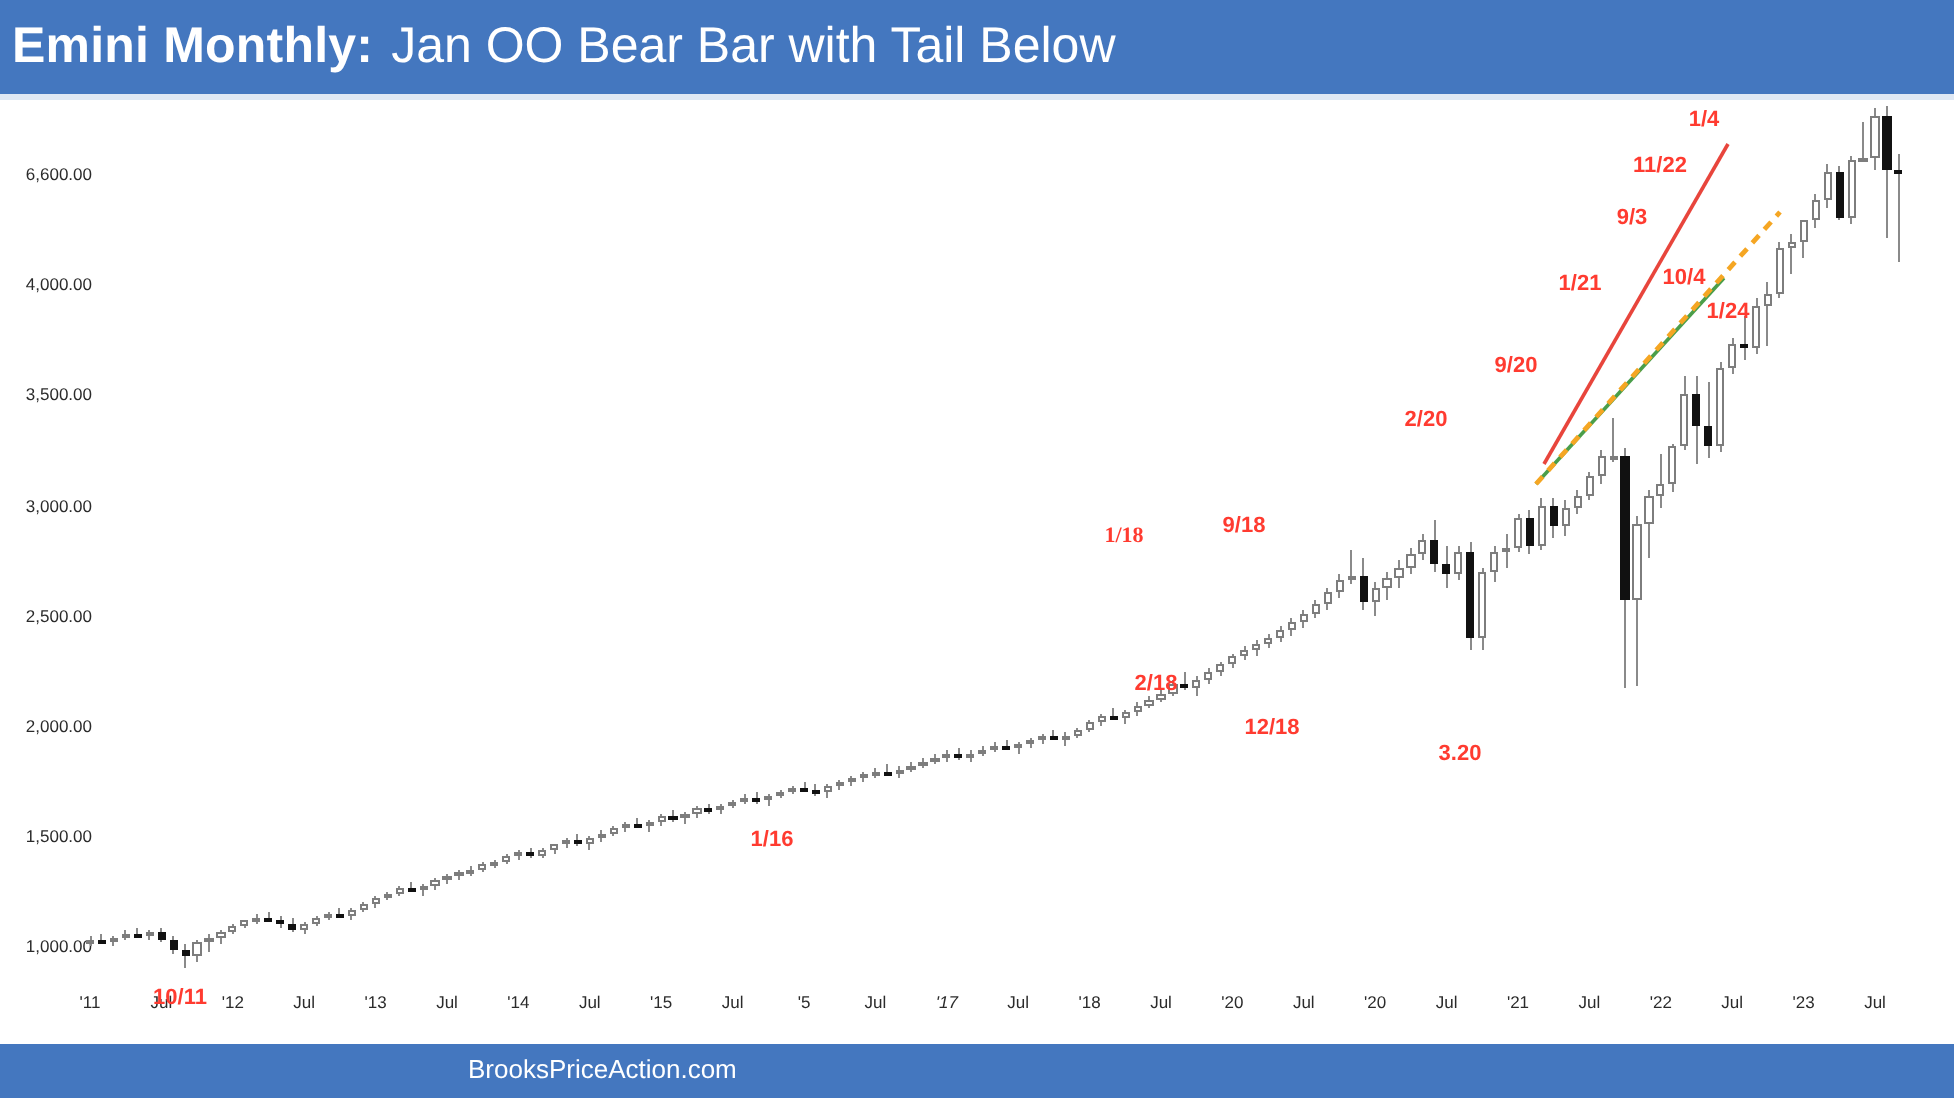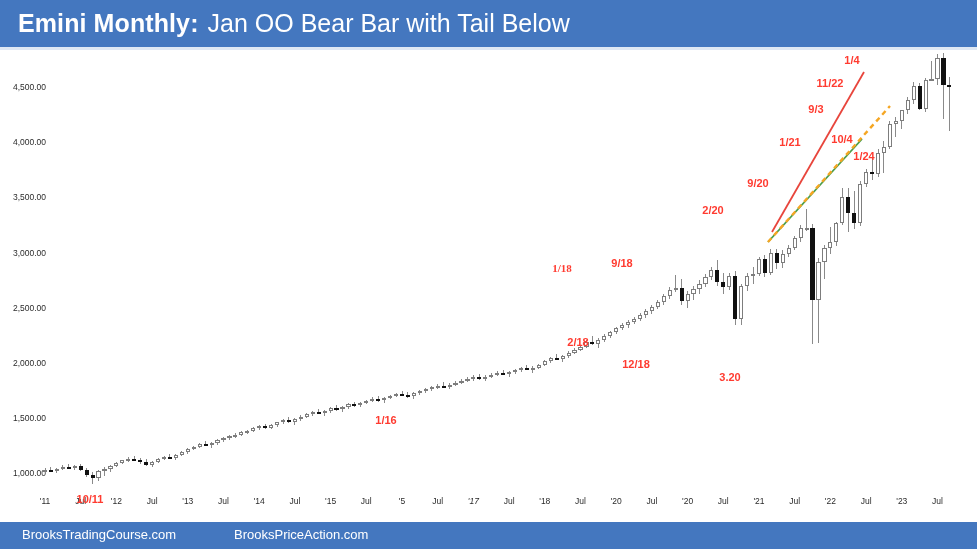--- a/index.html
+++ b/index.html
@@ -1,21 +1,21 @@
 <!DOCTYPE html>
 <html><head>
 <meta charset="utf-8">
 <style>
   html,body{margin:0;padding:0;background:#fff;}
   body{width:977px;height:549px;font-family:"Liberation Sans",sans-serif;overflow:hidden;position:relative;}
   #page{position:relative;width:977px;height:549px;background:#ffffff;}
 
   
   .header{position:absolute;left:0;top:0;width:977px;height:47px;background:#4477bf;}
-  .header-inner{position:absolute;left:18px;top:0;height:47px;display:flex;align-items:center;}
+  .header-inner{position:absolute;left:6px;top:0;height:47px;display:flex;align-items:center;}
   .title-strong{font-size:25px;font-weight:bold;color:#ffffff;letter-spacing:.1px;white-space:nowrap;}
   .title-rest{font-size:25px;font-weight:normal;color:#ffffff;margin-left:9px;white-space:nowrap;}
   .header-underline{position:absolute;left:0;top:47px;width:977px;height:3px;background:#dfe8f4;}
 
   
   .footer{position:absolute;left:0;top:522px;width:977px;height:27px;background:#4477bf;}
   .footer-link{position:absolute;top:5px;font-size:13px;color:#ffffff;white-space:nowrap;}
   .footer-link.f1{left:22px;}
   .footer-link.f2{left:234px;}
   .footer-topline{position:absolute;left:0;top:520px;width:977px;height:2px;background:#ffffff;}
@@ -53,21 +53,21 @@
 
   <div class="plot">
     <div class="ylabels" id="ylabels">
         <div class="ylabel" style="top: 423.443px;">1,000.00</div>
         <div class="ylabel" style="top: 368.253px;">1,500.00</div>
         <div class="ylabel" style="top: 313.063px;">2,000.00</div>
         <div class="ylabel" style="top: 257.873px;">2,500.00</div>
         <div class="ylabel" style="top: 202.684px;">3,000.00</div>
         <div class="ylabel" style="top: 147.494px;">3,500.00</div>
         <div class="ylabel" style="top: 92.3038px;">4,000.00</div>
-        <div class="ylabel" style="top: 37.1139px;">4,500.00</div>
+        <div class="ylabel" style="top: 37.1139px;">6,600.00</div>
       </div>
     <div class="xlabels" id="xlabels">
         <div class="xlabel" style="left: 45px;">'11</div>
         <div class="xlabel" style="left: 80.7px;">Jul</div>
         <div class="xlabel" style="left: 116.4px;">'12</div>
         <div class="xlabel" style="left: 152.1px;">Jul</div>
         <div class="xlabel" style="left: 187.8px;">'13</div>
         <div class="xlabel" style="left: 223.5px;">Jul</div>
         <div class="xlabel" style="left: 259.2px;">'14</div>
         <div class="xlabel" style="left: 294.9px;">Jul</div>
@@ -417,17 +417,16 @@
         <div class="annot" style="left: 816px; top: 59px;">9/3</div>
         <div class="annot" style="left: 830px; top: 33px;">11/22</div>
         <div class="annot" style="left: 852px; top: 10px;">1/4</div>
         <div class="annot" style="left: 842px; top: 89px;">10/4</div>
         <div class="annot" style="left: 864px; top: 106px;">1/24</div>
       </div>
   </div>
 
   <div class="footer-topline"></div>
   <div class="footer">
-    <span class="footer-link f1">BrooksTradingCourse.com</span>
     <span class="footer-link f2">BrooksPriceAction.com</span>
   </div>
 
 </div>
 
 </body></html>

